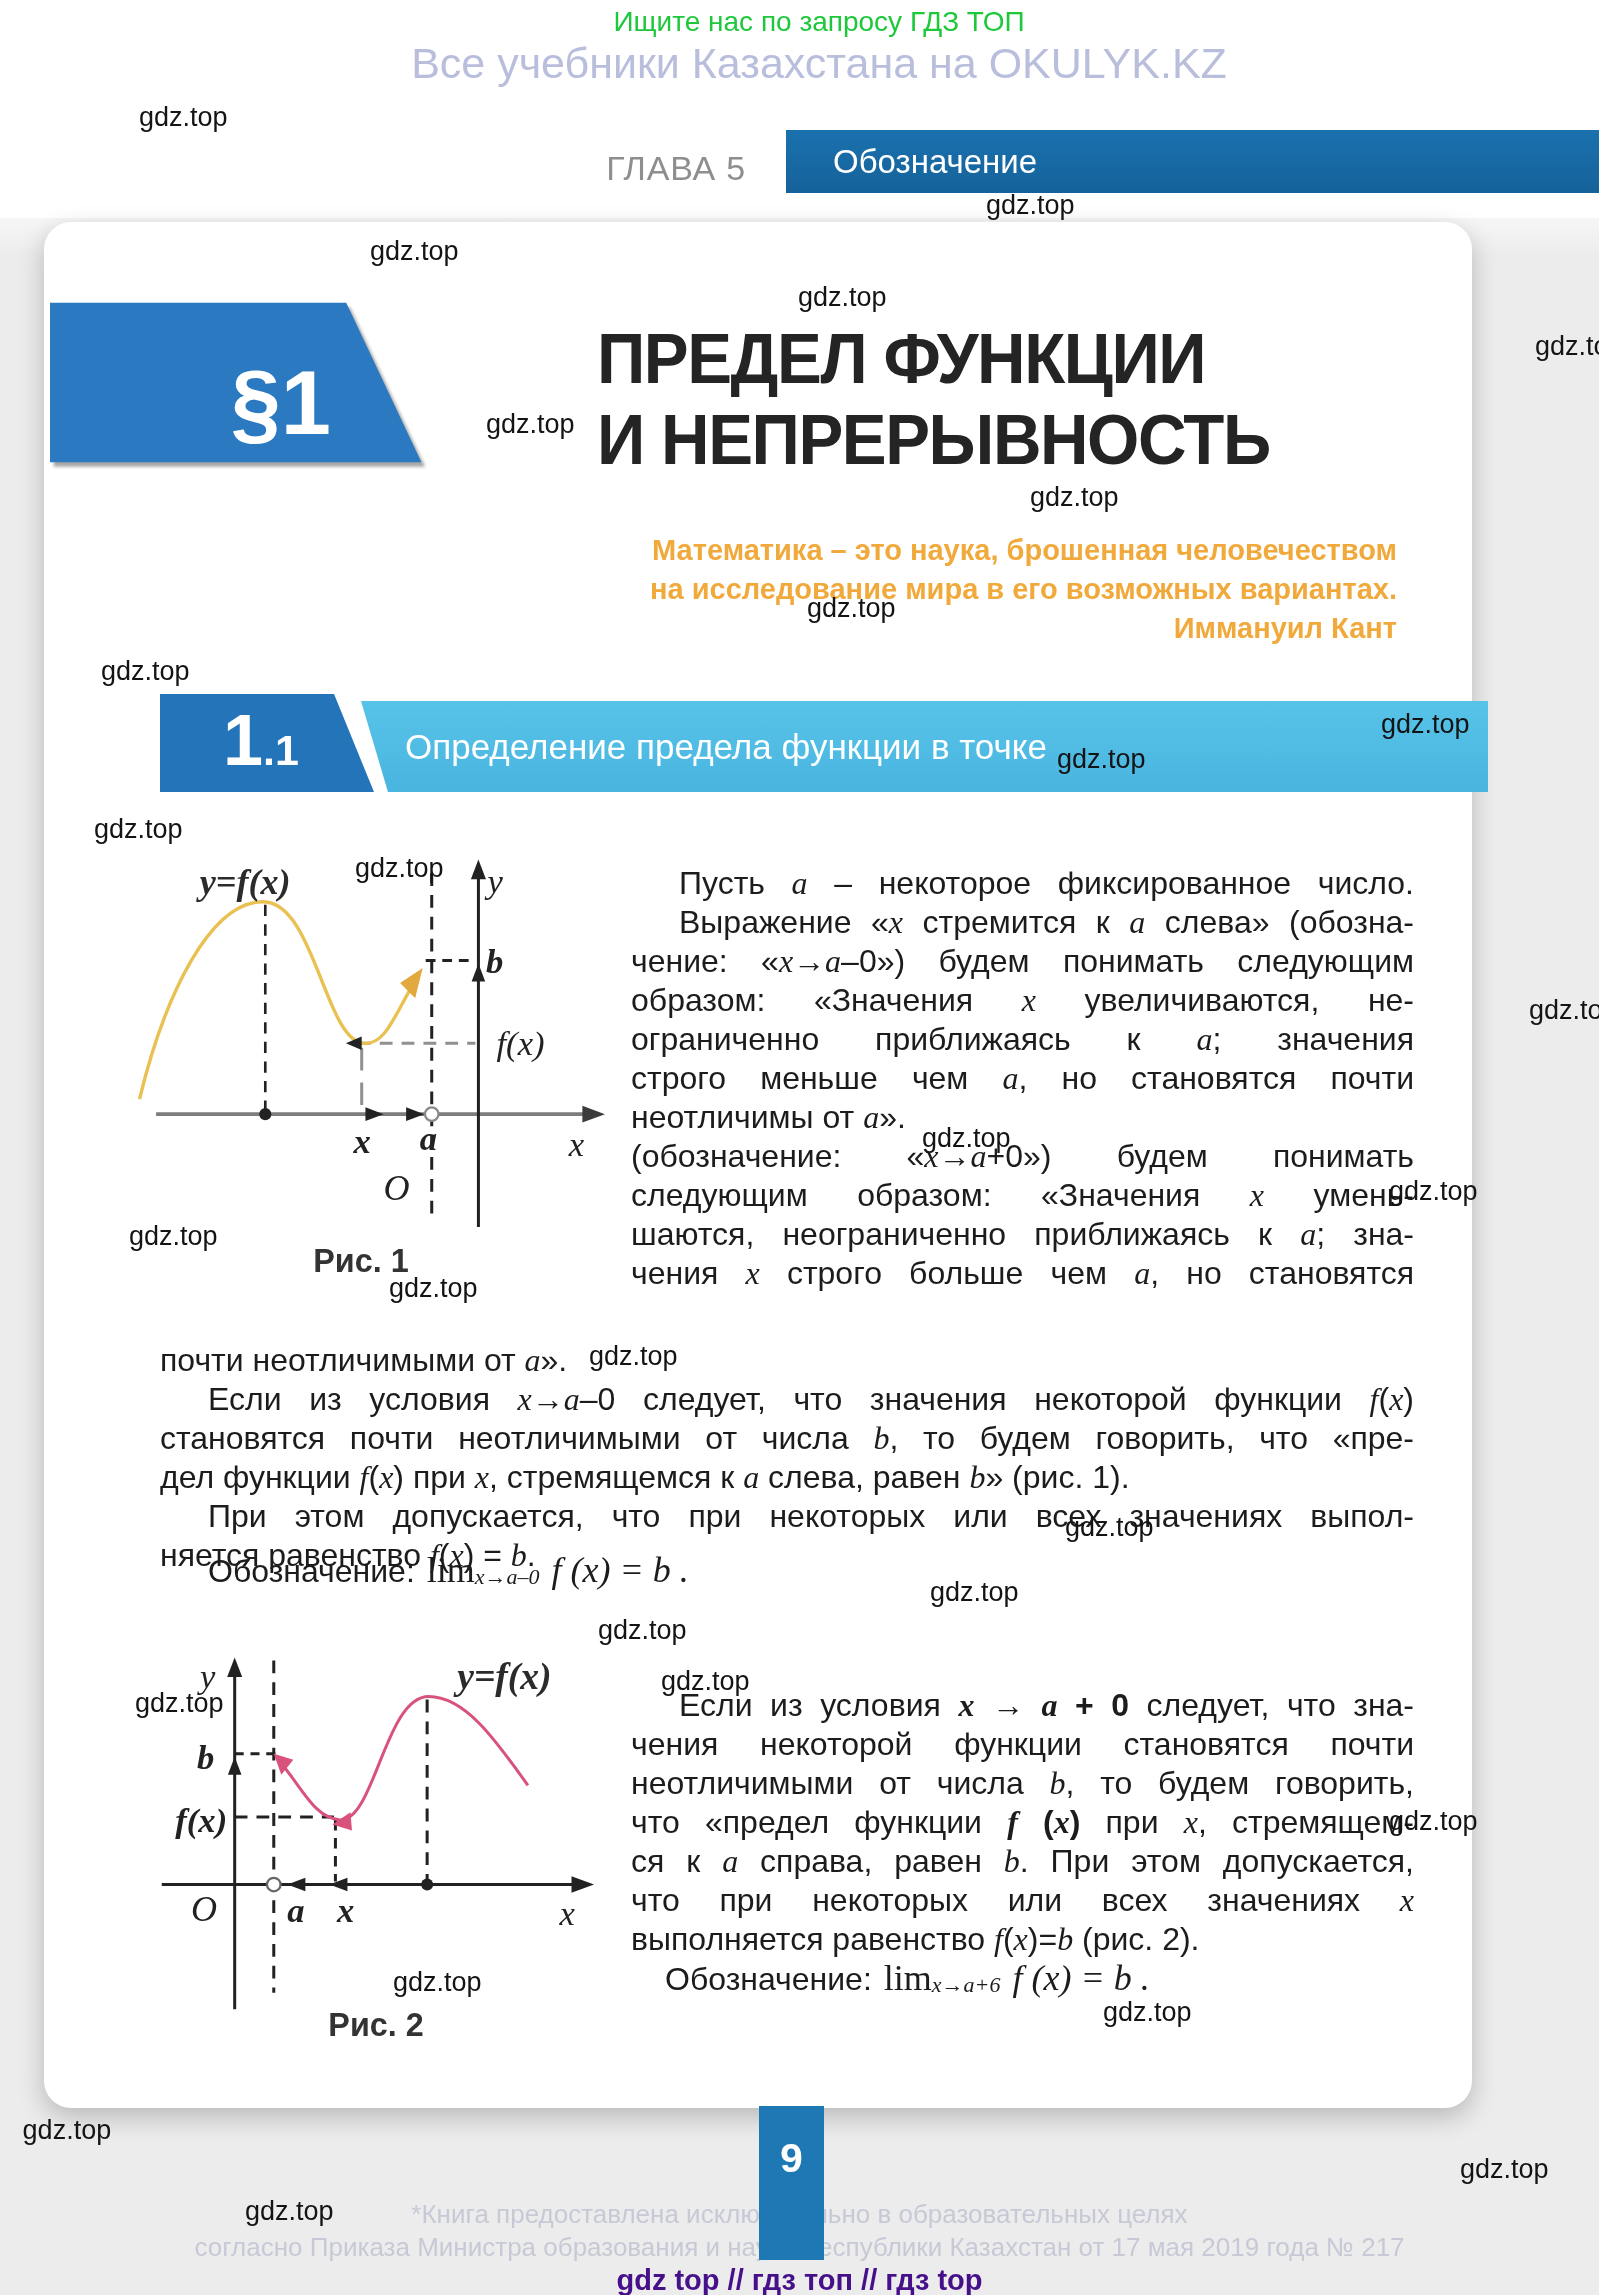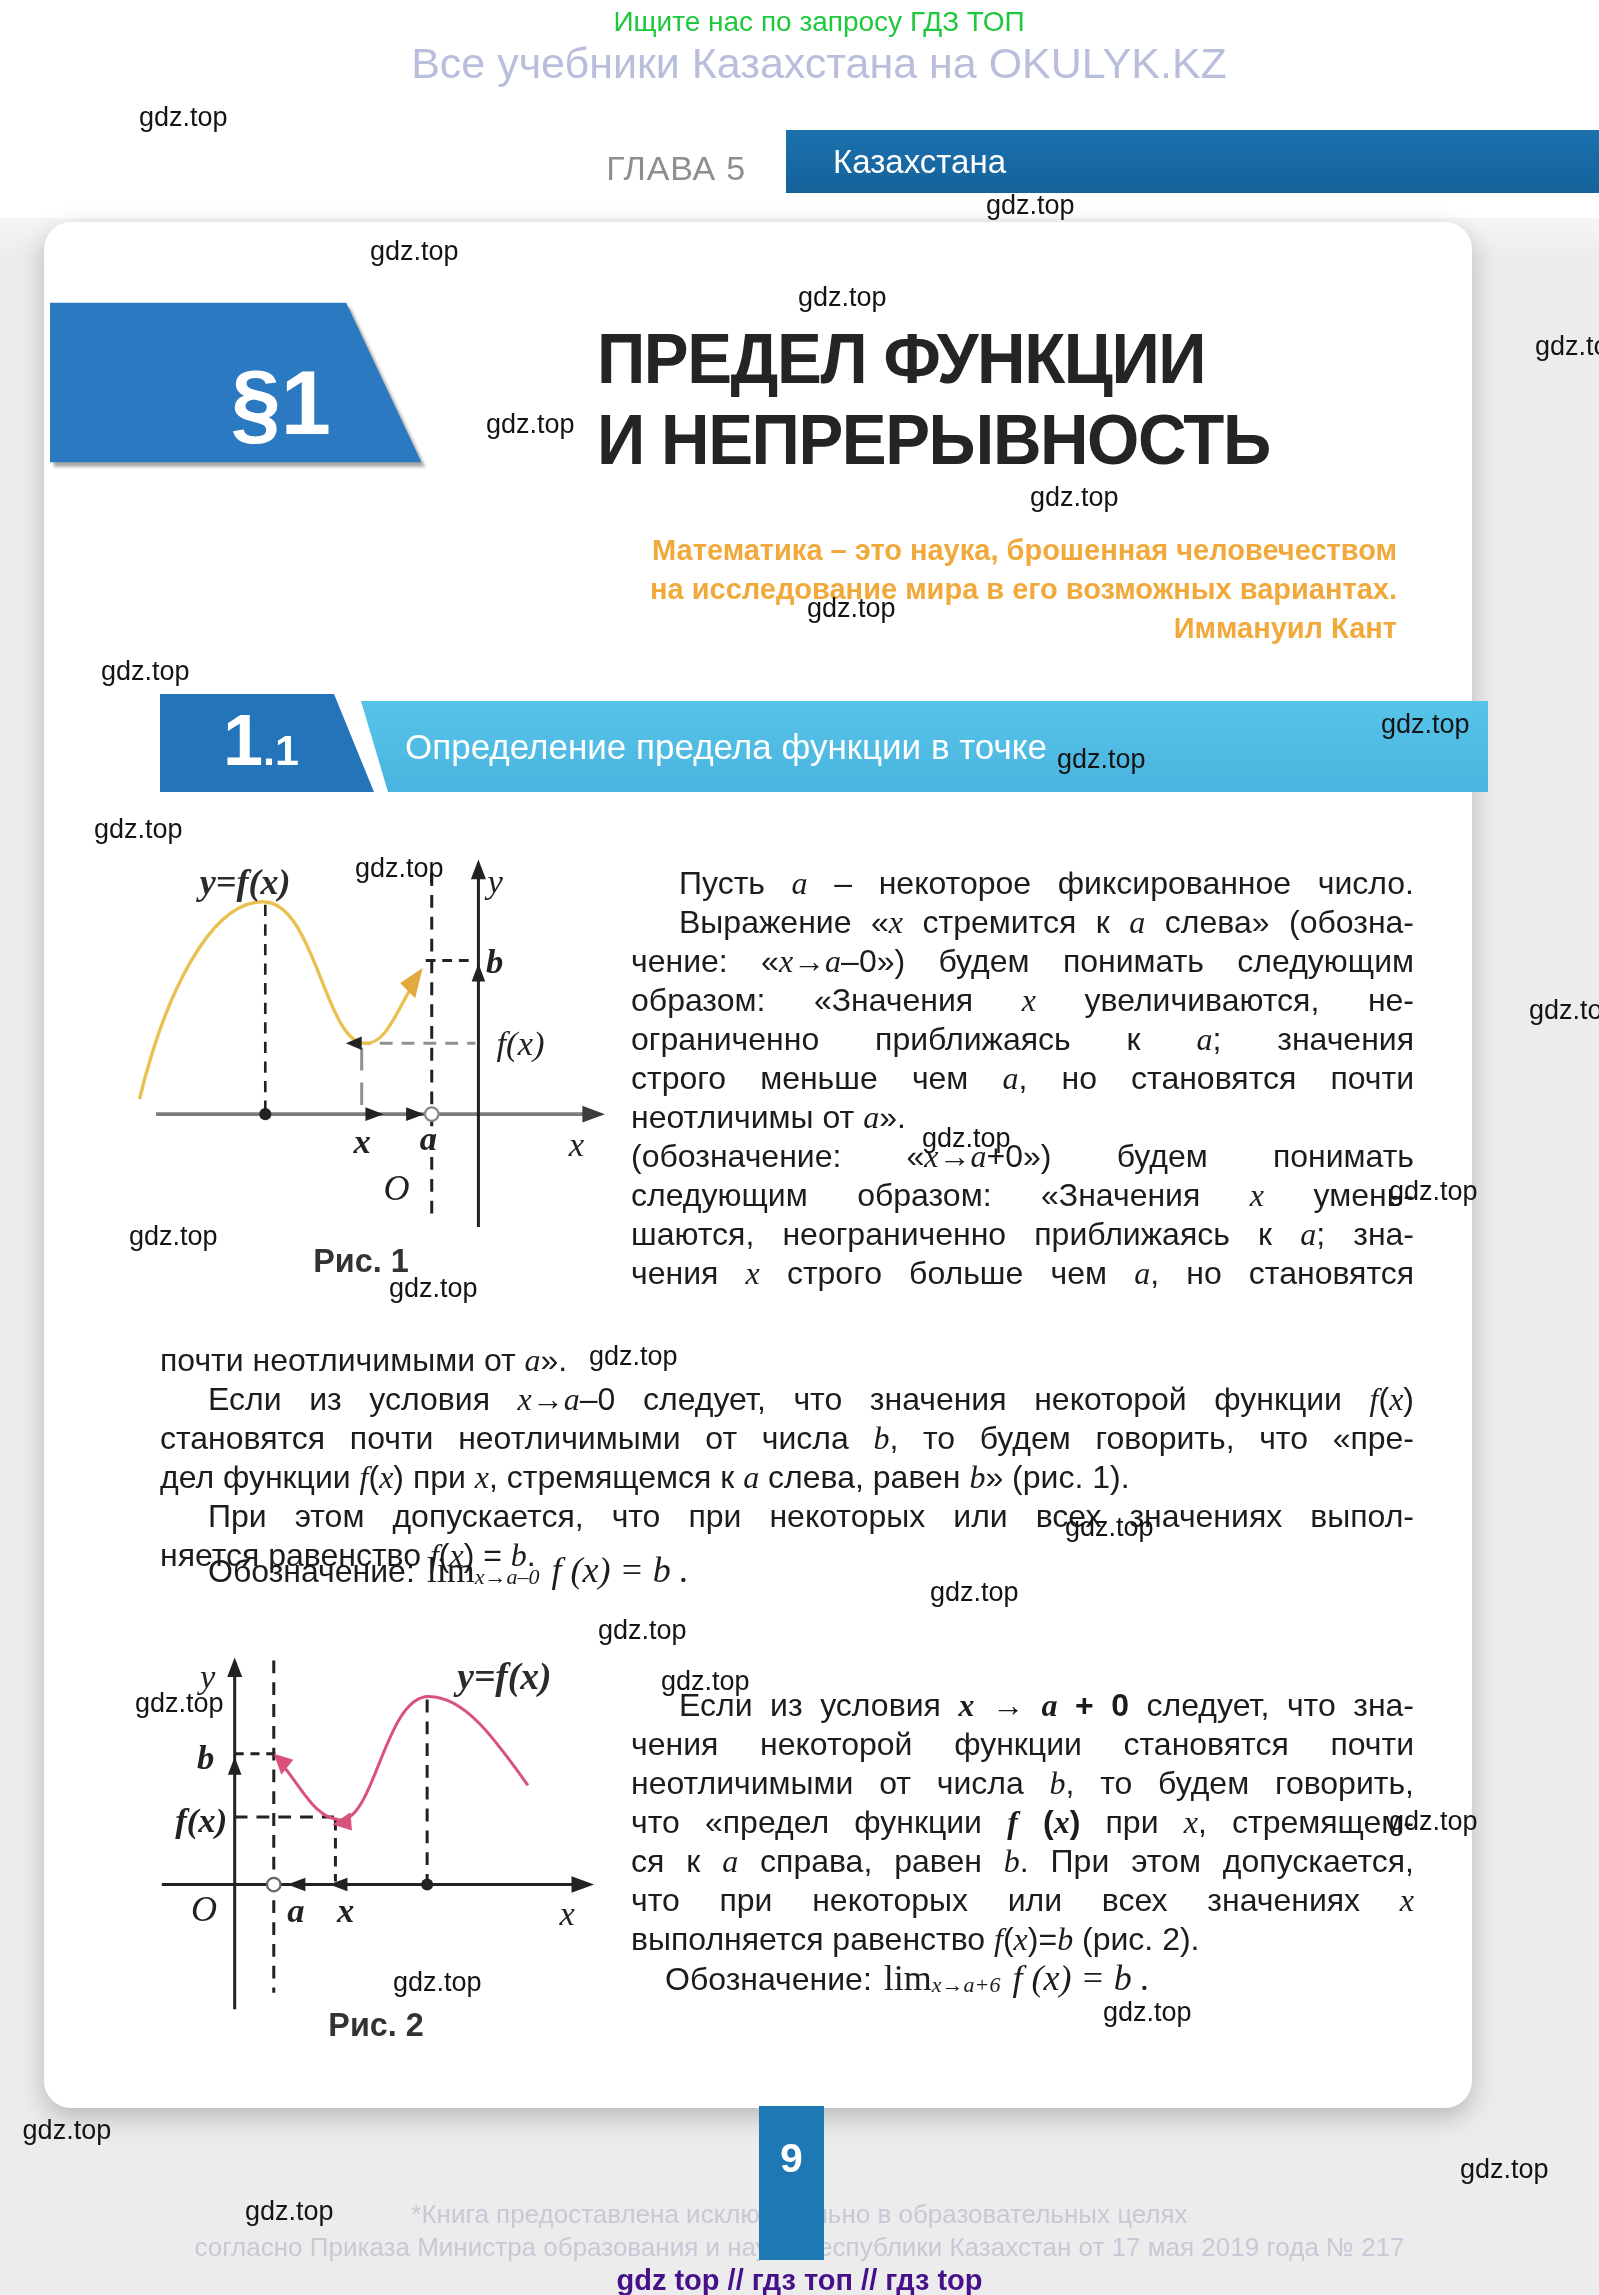--- a/index.html
+++ b/index.html
@@ -61,21 +61,21 @@
 </head>
 <body>
 
 <div class="abs bg-gray"></div>
 <div class="abs card"></div>
 
 <div class="abs promo">Ищите нас по запросу ГДЗ ТОП</div>
 <div class="abs okulyk">Все учебники Казахстана на OKULYK.KZ</div>
 <div class="abs chapter-label">ГЛАВА 5</div>
 <div class="abs chapter-bar">
-  <span>Казахстана</span>
+  <span>Обозначение</span>
 </div>
 
 <svg class="abs sec1-svg" viewBox="0 0 560 240">
   <polygon points="8,10 402,10 502,222 8,222" fill="#2b7ac1" style="filter:drop-shadow(5px 6px 2px rgba(0,0,0,.35))"></polygon>
   <text x="315" y="185" text-anchor="middle" fill="#ffffff" style="font:700 120px 'Liberation Sans',sans-serif">§1</text>
 </svg>
 
 <div class="abs sec-title">
   <div>ПРЕДЕЛ ФУНКЦИИ</div>
   <div>И НЕПРЕРЫВНОСТЬ</div>

